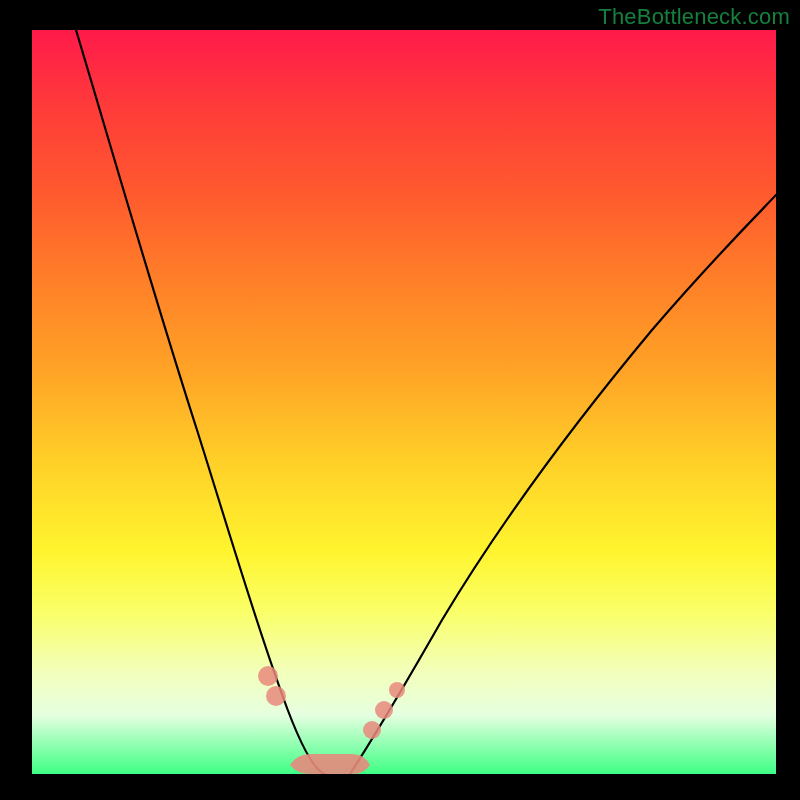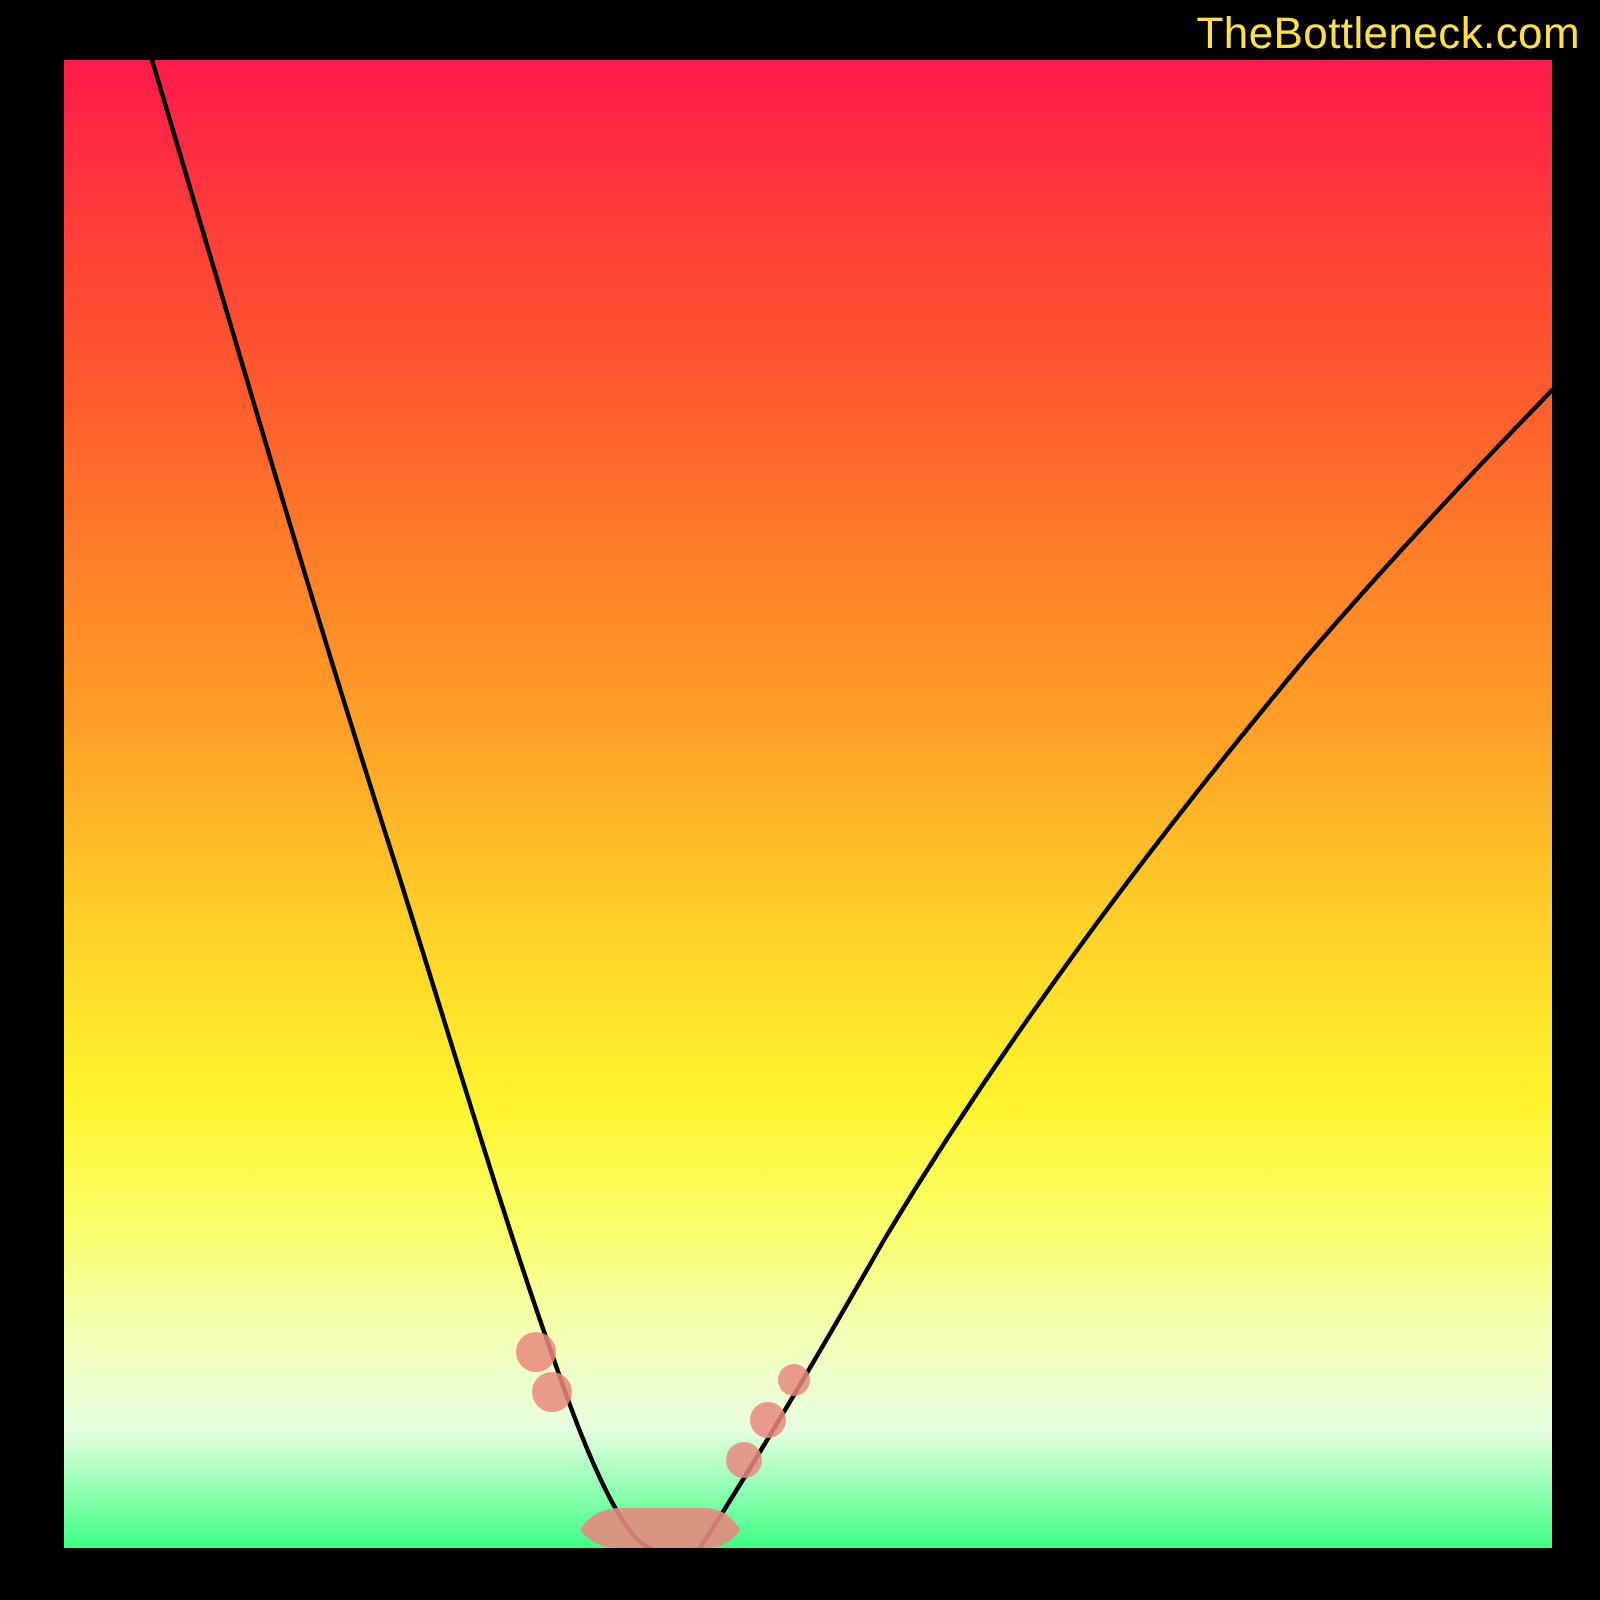--- a/index.html
+++ b/index.html
@@ -34,21 +34,21 @@
       #faff66 78%,
       #f3ffb8 86%,
       #e6ffe0 92%,
       #3dff84 100%);
     overflow: hidden;
   }
   .watermark {
     position: absolute;
     top: 4px;
     right: 10px;
-    color: #fde047;
+    color: #15803d;
     font-size: 22px;
     letter-spacing: 0.2px;
     user-select: none;
   }
   svg.curves {
     position: absolute;
     inset: 0;
     width: 744px;
     height: 744px;
   }

